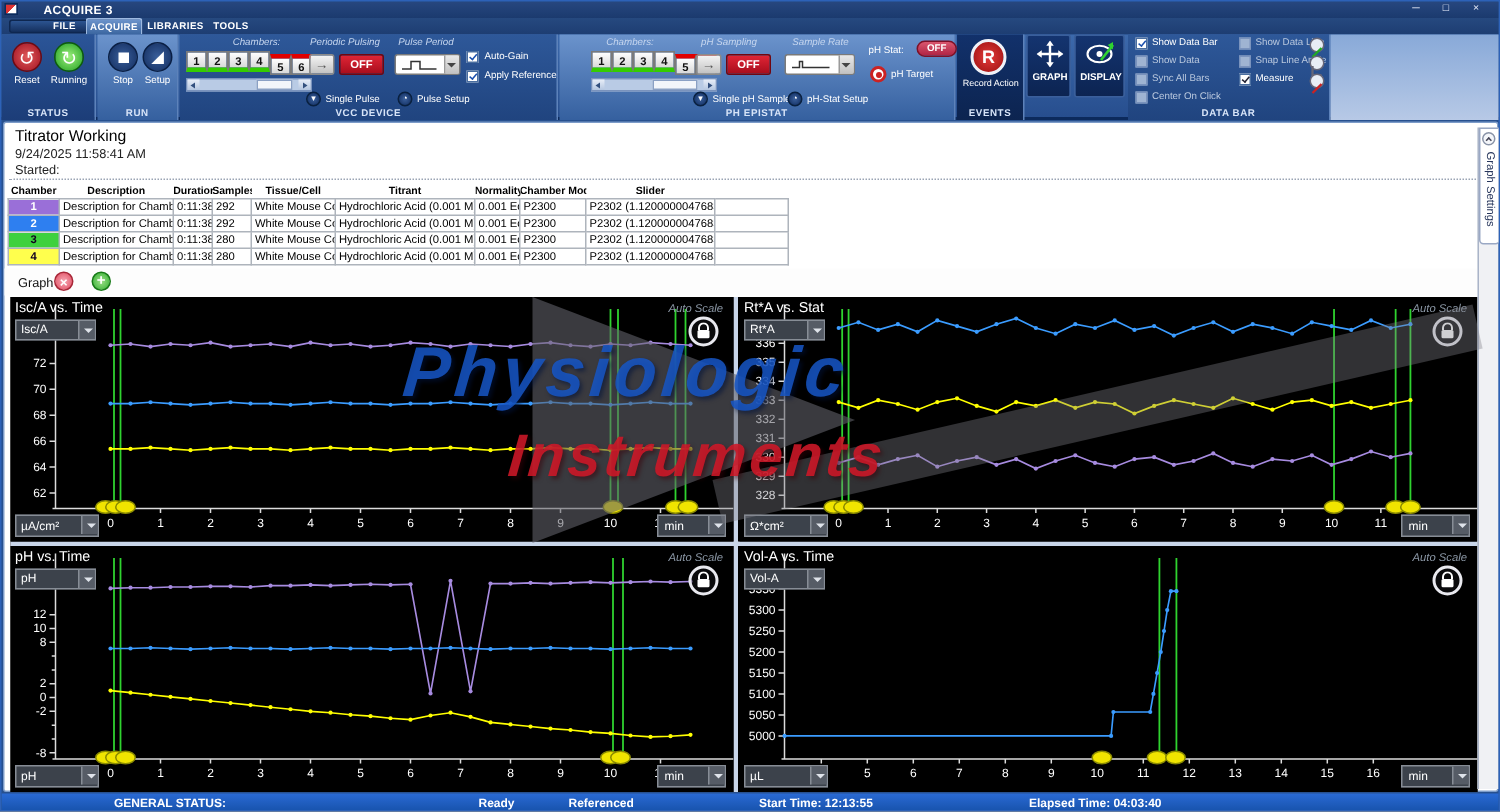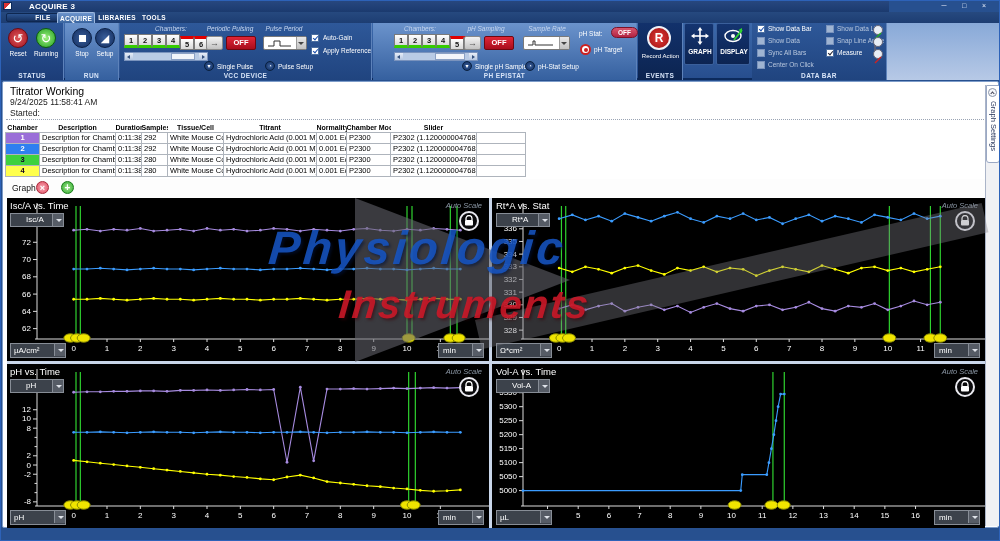--- a/index.html
+++ b/index.html
@@ -1,20 +1,20 @@
 <!DOCTYPE html>
 <html><head>
 <meta charset="utf-8">
 <style>
 *{box-sizing:border-box;margin:0;padding:0}
 html,body{background:#c0c8d4}
 #app{position:relative;width:1000px;height:541px;font-family:"Liberation Sans",sans-serif;
   background:#27508f;overflow:hidden;border:1px solid #2d62b8}
 
-.titlebar{position:absolute;left:0;top:0;width:888px;height:11px;background:linear-gradient(#27477f,#1b3a6e);color:#fff}
+.titlebar{position:absolute;left:0;top:0;width:1000px;height:11px;background:linear-gradient(#27477f,#1b3a6e);color:#fff}
 .titlebar .appicon{position:absolute;left:2px;top:1px;width:9px;height:8px;background:linear-gradient(135deg,#d33 0 50%,#fff 50% 100%);border:1px solid #0a2a5c}
 .titlebar .ttl{position:absolute;left:28px;top:1px;font-size:8px;font-weight:bold;letter-spacing:.3px}
 .winctl{position:absolute;top:0;width:18px;height:10px;color:#e9eefb;font-size:7px;text-align:center;line-height:10px;cursor:default}
 
 .tabrow{position:absolute;left:0;top:11px;width:1000px;height:11px;background:linear-gradient(#26497f,#1d3d72)}
 .menubtn{position:absolute;left:5px;top:1px;width:74px;height:9px;background:linear-gradient(#2c5491,#16315f);border:1px solid #0e2750;border-radius:2px}
 .menubtn .tri{position:absolute;right:4px;top:3px;width:0;height:0;border-left:3px solid transparent;border-right:3px solid transparent;border-top:4px solid #cfe0f8}
 .tab{position:absolute;top:0;height:11px;color:#fff;font-size:6.5px;font-weight:bold;text-align:center;line-height:11px;letter-spacing:.3px}
 .tab.active{background:linear-gradient(#6d94cc,#3a659f);border:1px solid #9db9e0;border-bottom:none;border-radius:2px 2px 0 0}
 
@@ -82,21 +82,21 @@
 .xcirc{position:absolute;width:13px;height:13px;border-radius:50%;background:radial-gradient(#f7a8b4,#e04b60);border:1px solid #a82738;color:#fff;font-size:9px;font-weight:bold;text-align:center;line-height:12px}
 .pluscirc{position:absolute;width:13px;height:13px;border-radius:50%;background:radial-gradient(#9fe08a,#2fae2f);border:1px solid #187a18;color:#fff;font-size:10px;font-weight:bold;text-align:center;line-height:12px}
 
 .graphs{position:absolute;left:4px;top:116px;width:978px;height:330px;background:#000}
 .sep-v{position:absolute;left:482px;top:0;width:3px;height:330px;background:#c9d6ea}
 .sep-h{position:absolute;left:0;top:163px;width:978px;height:3px;background:#c9d6ea}
 .gpanel{position:absolute;background:#000}
 .gpanel svg.plot{position:absolute;left:0;top:0}
 .plot text{font-family:"Liberation Sans",sans-serif}
 .gtitle{position:absolute;left:3px;top:2px;color:#fff;font-size:9.5px;font-weight:normal}
-.gsel{position:absolute;left:3px;top:15px;width:54px;height:14px;background:#3c424b;border:1px solid #878d96;color:#fff;font-size:8px;line-height:12px;padding-left:15px}
+.gsel{position:absolute;left:3px;top:15px;width:54px;height:14px;background:#3c424b;border:1px solid #878d96;color:#fff;font-size:8px;line-height:12px;padding-left:3px}
 .gsel .dd,.gunit .dd,.gmin .dd{position:absolute;right:0;top:0;width:11px;height:12px;background:#565c66;border-left:1px solid #878d96}
 .gsel .dd:after,.gunit .dd:after,.gmin .dd:after{content:"";position:absolute;left:2.5px;top:4.5px;border-left:3px solid transparent;border-right:3px solid transparent;border-top:3.5px solid #dfe3ea}
 .gauto{position:absolute;right:7px;top:3px;color:#8b97a5;font-size:7.5px;font-style:italic}
 .glock{position:absolute;right:10px;top:13px;width:20px;height:20px;border:2px solid #e9e9ef;border-radius:50%;background:rgba(20,20,24,.5)}
 .gunit{position:absolute;left:3px;bottom:3px;width:56px;height:15px;background:#3c424b;border:1px solid #878d96;color:#fff;font-size:8px;line-height:13px;padding-left:3px}
 .gmin{position:absolute;right:5px;bottom:3px;width:46px;height:15px;background:#3c424b;border:1px solid #878d96;color:#fff;font-size:8px;line-height:13px;padding-left:4px}
 
 .wm{position:absolute;left:0;top:0;width:978px;height:330px;pointer-events:none;z-index:6}
 .wm-tri{position:absolute;left:348px;top:0;width:0;height:0;border-left:215px solid rgba(100,100,108,.58);border-top:82px solid transparent;border-bottom:82px solid transparent}
 .wm-bar{position:absolute;left:468px;top:122px;width:520px;height:30px;background:rgba(128,128,136,.38);transform:rotate(-13deg);transform-origin:left top}
@@ -969,13 +969,20 @@
     <div class="gsettings">
       <div class="gset-tab">
         <div class="expander" style="left:1px;top:2px">
             <i></i>
           </div>
         <div class="gset-txt">Graph Settings</div>
       </div>
     </div>
   </div>
 
+  <div class="statusbar">
+    <span style="left:75px">GENERAL STATUS:</span>
+    <span style="left:318px">Ready</span>
+    <span style="left:378px">Referenced</span>
+    <span style="left:505px">Start Time: 12:13:55</span>
+    <span style="left:685px">Elapsed Time: 04:03:40</span>
+  </div>
 </div>
 
 </body></html>

